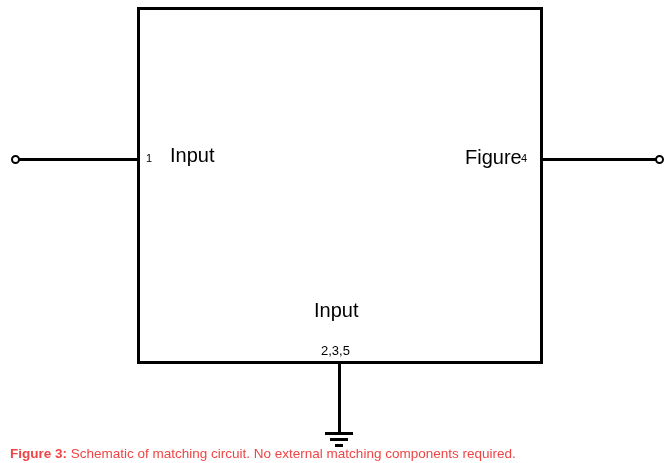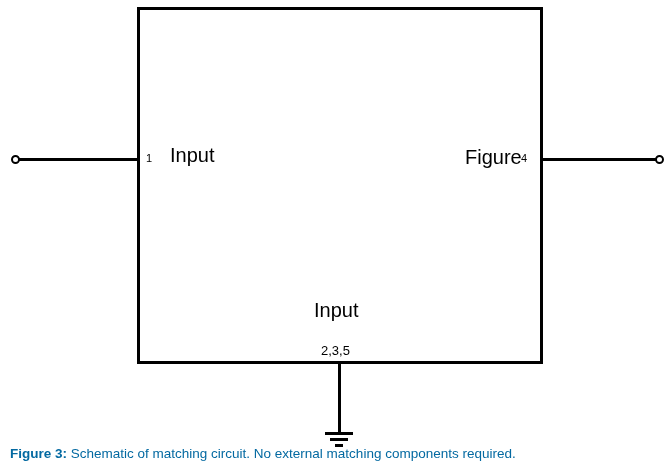--- a/index.html
+++ b/index.html
@@ -98,21 +98,21 @@
   .label-pin4    { left: 521px; top: 153px; }
   .label-ground  { left: 314px; top: 300px; }
   .label-gndpins { left: 321px; top: 344px; font-size: 13px; }
 
   
   .caption {
     position: absolute;
     left: 10px;
     top: 446px;
     font-size: 13.5px;
-    color: #0369a1;
+    color: #ef4444;
     white-space: nowrap;
   }
   .caption b { font-weight: bold; }
 </style>
 </head>
 <body>
 
 <div id="figure-root">
 
   <div class="device-box"></div>

